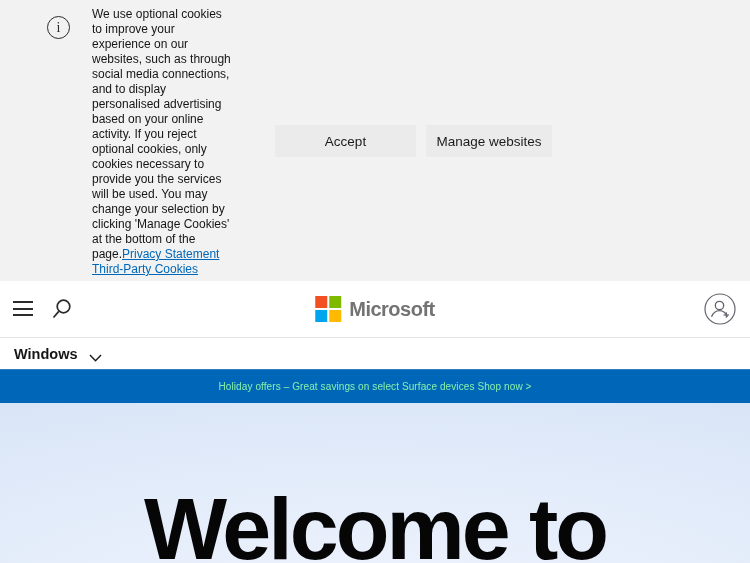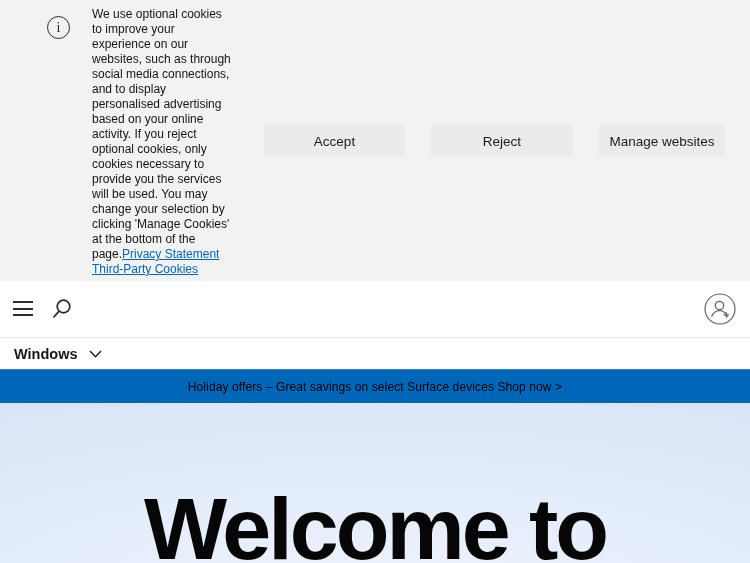--- a/index.html
+++ b/index.html
@@ -9,21 +9,21 @@
 
   
   .cookie-banner { position:relative; width:750px; height:281px; background:#f2f2f2; }
   .info-circle { position:absolute; left:47px; top:16px; width:23px; height:23px;
     border:1.6px solid #2b2b2b; border-radius:50%; color:#2b2b2b;
     display:flex; align-items:center; justify-content:center;
     font-size:14px; line-height:1; font-family:"Liberation Serif", serif; }
   .cookie-text { position:absolute; left:92px; top:7px; width:143px;
     font-size:12px; line-height:15px; color:#151515; }
   .cookie-text a { color:#0067b8; text-decoration:underline; cursor:pointer; }
-  .cookie-buttons { position:absolute; left:264px; top:125px; display:flex; gap:26px; }
+  .cookie-buttons { position:absolute; left:275px; top:125px; display:flex; gap:10px; }
   .cookie-btn { height:32px; background:#ebebeb; border:1px solid #ebebeb;
     font-family:"Liberation Sans", sans-serif; font-size:13.5px; color:#1b1b1b;
     cursor:pointer; text-align:center; }
   .cookie-btn.accept { width:141px; }
   .cookie-btn.reject { width:142px; }
   .cookie-btn.manage { width:126px; }
 
   
   .site-header { position:relative; width:750px; height:56px; background:#fff; }
   .hamburger { position:absolute; left:13px; top:20px; width:20px; height:15px;
@@ -34,64 +34,72 @@
     display:flex; align-items:center; gap:8px; cursor:pointer; }
   .ms-squares { display:grid; grid-template-columns:12px 12px; grid-template-rows:12px 12px;
     gap:2px; }
   .ms-squares i { display:block; width:12px; height:12px; }
   .ms-wordmark { font-size:20px; font-weight:600; color:#737373; letter-spacing:-0.5px; }
   .account-btn { position:absolute; right:14px; top:12px; width:32px; height:32px; cursor:pointer; }
 
   
   .category-nav { position:relative; width:750px; height:32px; background:#fff;
     border-top:1px solid #e3e3e3; display:flex; align-items:center; padding-left:14px; }
-  .category-item { display:flex; align-items:center; gap:11px; cursor:pointer; }
+  .category-item { display:flex; align-items:flex-end; gap:11px; cursor:pointer; }
   .category-label { font-size:14.5px; font-weight:600; color:#161616; }
 
   
   .promo-banner { position:relative; width:750px; height:34px; background:#0067b8;
     border-top:1px solid #2e7fc2; display:flex; align-items:center; justify-content:center;
     cursor:pointer; }
-  .promo-text { color:#000000; font-size:12px; letter-spacing:0.1px; }
+  .promo-text { color:#86efac; font-size:10px; letter-spacing:0.1px; }
 
   
   .hero { position:relative; width:750px; height:196px; overflow:hidden;
     background:radial-gradient(130% 150% at 50% 105%, #eff4fe 0%, #e3ecfa 45%, #d3e0f5 100%); }
   .hero-heading { position:absolute; top:78px; left:0; width:750px; text-align:center;
     font-size:88px; line-height:96px; font-weight:700; letter-spacing:-3px; color:#060606;
     white-space:nowrap; }
 </style>
 </head>
 <body>
 
 <div class="page">
 
   <section class="cookie-banner">
     <div class="info-circle">
       <span>i</span>
     </div>
     <p class="cookie-text"><span>We use optional cookies to improve your experience on our websites, such as through social media connections, and to display personalised advertising based on your online activity. If you reject optional cookies, only cookies necessary to provide you the services will be used. You may change your selection by clicking 'Manage Cookies' at the bottom of the page.</span><a>Privacy Statement</a> <a>Third-Party Cookies</a></p>
     <div class="cookie-buttons">
       <button class="cookie-btn accept">Accept</button>
-      <button class="cookie-btn reject">Reject</button>
       <button class="cookie-btn manage">Manage websites</button>
     </div>
   </section>
 
   <header class="site-header">
     <div class="hamburger">
       <span></span>
       <span></span>
       <span></span>
     </div>
     <div class="search-btn">
       <svg width="22" height="22" viewBox="0 0 22 22">
         <circle cx="12.5" cy="8.5" r="6.3" fill="none" stroke="#2b2b2b" stroke-width="1.7"></circle>
         <line x1="7.8" y1="13.4" x2="2.5" y2="19.5" stroke="#2b2b2b" stroke-width="1.7"></line>
       </svg>
+    </div>
+    <div class="ms-logo">
+      <span class="ms-squares">
+        <i style="background: rgb(242, 80, 34);"></i>
+        <i style="background: rgb(127, 186, 0);"></i>
+        <i style="background: rgb(0, 164, 239);"></i>
+        <i style="background: rgb(255, 185, 0);"></i>
+      </span>
+      <span class="ms-wordmark">Microsoft</span>
     </div>
     <div class="account-btn">
       <svg width="32" height="32" viewBox="0 0 32 32">
         <circle cx="16" cy="16" r="15" fill="none" stroke="#64646e" stroke-width="1.2"></circle>
         <circle cx="15.5" cy="12.5" r="4.2" fill="none" stroke="#64646e" stroke-width="1.3"></circle>
         <path d="M7.5 23.8 C9.2 19.6 12.3 17.6 15.5 17.6 C18.7 17.6 21.8 19.6 23.5 23.8" fill="none" stroke="#64646e" stroke-width="1.3"></path>
         <line x1="22.3" y1="19.2" x2="22.3" y2="24.8" stroke="#64646e" stroke-width="1.2"></line>
         <line x1="19.5" y1="22" x2="25.1" y2="22" stroke="#64646e" stroke-width="1.2"></line>
       </svg>
     </div>

